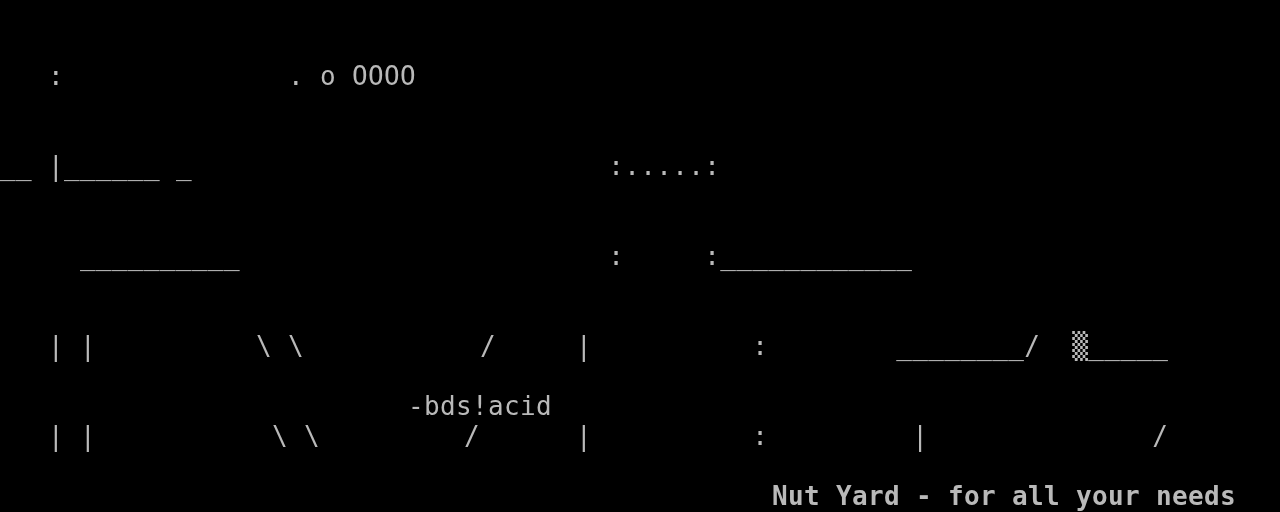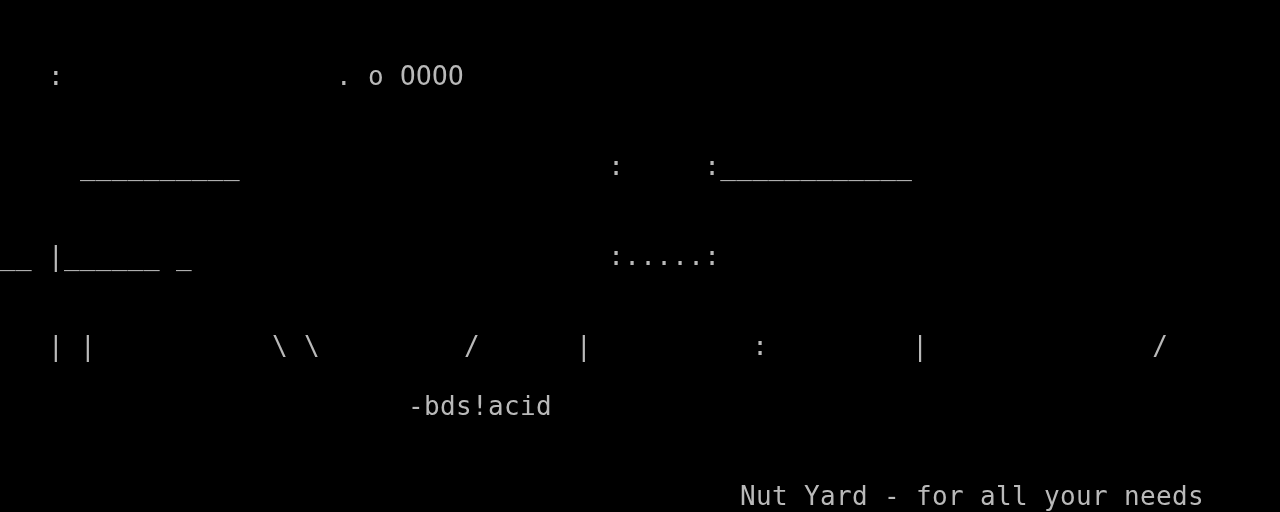--- a/index.html
+++ b/index.html
@@ -27,32 +27,33 @@
   }
   .art-line {
     height: 30px;
     white-space: pre;
   }
   .overlay {
     position: absolute;
     white-space: pre;
     height: 30px;
   }
-  .smoke    { left: 288px; top: 61px; margin-left: 48px;  }
+  .smoke    { left: 288px; top: 61px;  }
   .signature{ left: 384px; top: 391px; margin-left: 24px; }
-  .tagline  { left: 740px; top: 481px; }
+  .tagline  { left: 772px; top: 481px; font-weight: bold; }
 </style>
 </head>
 <body>
 
 <div class="screen">
   <div class="art">
     <div class="art-line">   :</div>
+    <div class="art-line">__ |______ _                          :.....:</div>
     <div class="art-line">     __________                       :     :____________</div>
-    <div class="art-line">__ |______ _                          :.....:</div>
+    <div class="art-line">   | |          \ \           /     |          :        ________/  ▒_____</div>
     <div class="art-line">   | |           \ \         /      |          :         |              /</div>
     
     
     
     
     
     
     
     
     

